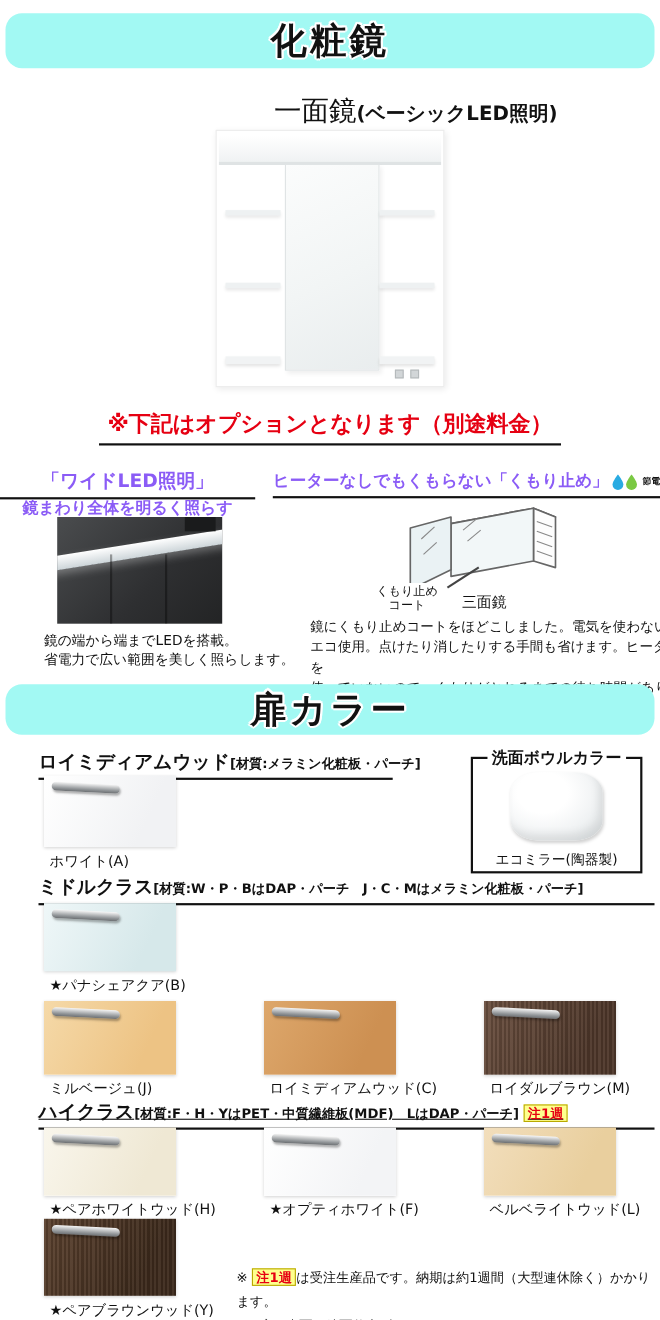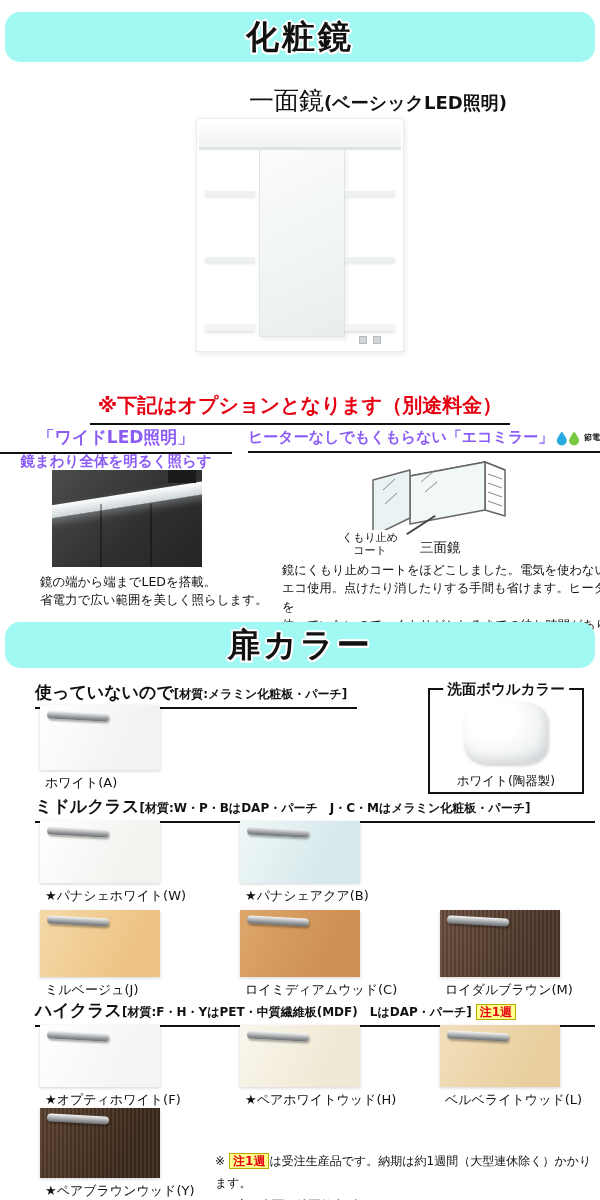--- a/index.html
+++ b/index.html
@@ -25,21 +25,21 @@
   .cab-body{position:absolute;inset:0;background:#fff;border:1px solid #ececec;box-shadow:1px 2px 6px rgba(0,0,0,.09);}
   .cab-top{position:absolute;left:2px;right:2px;top:4px;height:24px;background:linear-gradient(#fff,#f0f2f3);border-bottom:3px solid #dfe3e4;}
   .cab-mirror{position:absolute;left:62px;width:84px;top:30px;bottom:14px;
     background:linear-gradient(155deg,#fbfcfc 0%,#f2f5f5 55%,#e9edee 100%);
     border:1px solid #e0e4e5;box-shadow:2px 3px 4px rgba(0,0,0,.06);}
   .shelf{position:absolute;height:5px;background:#eef1f2;box-shadow:0 2px 3px rgba(0,0,0,.09);}
   .sh-l{left:8px;width:50px;} .sh-r{right:8px;width:50px;}
   .ledge{position:absolute;height:7px;top:205px;background:#f1f3f4;box-shadow:0 2px 3px rgba(0,0,0,.11);}
   .switch{position:absolute;bottom:7px;width:6px;height:6px;background:#d2d6d8;border:1px solid #b5babc;}
   
-  #notice{position:absolute;top:392px;left:0;width:100%;text-align:center;}
+  #notice{position:absolute;top:372px;left:0;width:100%;text-align:center;}
   #notice span{display:inline-block;color:#e60012;font-size:20px;font-weight:bold;
     border-bottom:2px solid #111;padding:0 8px 4px;}
   
   .pink{color:#8b5cf6;}
   #opt-left-title{position:absolute;left:0;top:426px;width:232px;text-align:center;
     font-size:17px;font-weight:bold;border-bottom:2px solid #111;padding-bottom:3px;}
   #opt-left-sub{position:absolute;left:0;top:452px;width:232px;text-align:center;font-size:14.5px;font-weight:bold;}
   #led-photo{position:absolute;left:52px;top:470px;width:150px;height:97px;overflow:hidden;
     background:linear-gradient(135deg,#4a4c4e,#2e2f31 60%,#232425);}
   .led-bar{position:absolute;left:-14px;top:22px;width:195px;height:13px;transform:rotate(-9deg);
@@ -54,21 +54,21 @@
   #eco-svg{position:absolute;left:355px;top:452px;}
   #eco-label-coat{position:absolute;left:324px;top:531px;width:92px;text-align:center;
     font-size:11px;line-height:1.2;white-space:pre-line;}
   #eco-pointer{position:absolute;left:404px;top:524px;width:34px;height:2px;background:#444;transform:rotate(-33deg);}
   #eco-label-mirror{position:absolute;left:420px;top:539px;font-size:13.5px;font-weight:normal;}
   #opt-right-desc{position:absolute;left:254px;top:561px;width:346px;font-size:12.3px;line-height:1.5;white-space:pre-line;margin-left:28px;}
   
   .cls-header{position:absolute;left:35px;border-bottom:2px solid #111;padding-bottom:3px;font-weight:bold;white-space:nowrap;}
   #std-header{top:681px;width:322px;}
   #mid-header{top:795px;width:560px;}
-  #high-header{top:999px;width:560px;}
+  #high-header{top:999px;width:560px;text-decoration:underline;}
   .cls-name{font-size:17px;}
   .cls-mat{font-size:12px;}
   .badge{background:#ffff8e;border:1.5px solid #b9a900;color:#e60012;font-size:12px;font-weight:bold;padding:0 3px;margin-left:4px;}
   
   #basin-box{position:absolute;left:428px;top:688px;width:152px;height:102px;border:2px solid #111;background:#fff;}
   #basin-title{position:absolute;top:-10px;left:50%;transform:translateX(-50%);background:#fff;
     padding:0 4px;font-size:14.5px;font-weight:bold;white-space:nowrap;}
   #basin-bowl{position:absolute;left:50%;top:12px;transform:translateX(-50%);width:84px;height:62px;
     border-radius:30%;background:radial-gradient(ellipse at 35% 30%,#ffffff 30%,#f2f4f5 60%,#dde2e4 100%);
     box-shadow:inset -4px -6px 8px rgba(0,0,0,.08),1px 2px 3px rgba(0,0,0,.18);}
@@ -124,21 +124,21 @@
 <div id="led-photo">
   <div class="led-bar"></div>
   <div class="seam" style="left:48px;"></div>
   <div class="seam" style="left:98px;"></div>
   <div class="arm"></div>
 </div>
 <div id="opt-left-caption">鏡の端から端までLEDを搭載。
 省電力で広い範囲を美しく照らします。</div>
 
 <div id="opt-right-title">
-  <span class="pink">ヒーターなしでもくもらない「エコミラー」</span>
+  <span class="pink">ヒーターなしでもくもらない「くもり止め」</span>
   <svg width="30" height="18" viewBox="0 0 30 18">
     <path d="M7 1C7 1 1 8.5 1 12a6 6 0 0 0 12 0C13 8.5 7 1 7 1Z" fill="#29abe2"></path>
     <path d="M22 1C22 1 16 8.5 16 12a6 6 0 0 0 12 0C28 8.5 22 1 22 1Z" fill="#7ac943"></path>
   </svg>
   <span id="eco-badge-text">節電</span>
 </div>
 <svg id="eco-svg" width="160" height="78" viewBox="0 0 160 78">
   <g fill="#ffffff" stroke="#666" stroke-width="1.5" stroke-linejoin="round">
     <polygon points="55,24 130,10 150,18 75,32"></polygon>
     <polygon points="130,10 150,18 150,64 130,58" fill="#fdfdfd"></polygon>
@@ -162,48 +162,42 @@
 <div id="eco-label-mirror">三面鏡</div>
 <div id="opt-right-desc">鏡にくもり止めコートをほどこしました。電気を使わない、
 エコ使用。点けたり消したりする手間も省けます。ヒーターを
 使っていないので、くもりがとれるまでの待ち時間がありません。</div>
 
 <div class="band" id="band2">
   <span class="band-title">扉カラー</span>
 </div>
 
 <div class="cls-header" id="std-header">
-  <span class="cls-name">使っていないので</span><span class="cls-mat">[材質:メラミン化粧板・パーチ]</span>
+  <span class="cls-name">ロイミディアムウッド</span><span class="cls-mat">[材質:メラミン化粧板・パーチ]</span>
 </div>
 <div class="door-row" id="std-row">
   <div class="door-cell">
     <div class="door tall" style="background: linear-gradient(115deg, rgb(255, 255, 255) 0%, rgb(241, 242, 244) 75%);">
       <div class="handle"></div>
     </div>
     <div class="door-label">ホワイト(A)</div>
   </div>
 </div>
 
 <div id="basin-box">
   <div id="basin-title">洗面ボウルカラー</div>
   <div id="basin-bowl"></div>
-  <div id="basin-label">ホワイト(陶器製)</div>
+  <div id="basin-label">エコミラー(陶器製)</div>
 </div>
 
 <div class="cls-header" id="mid-header">
   <span class="cls-name">ミドルクラス</span><span class="cls-mat">[材質:W・P・BはDAP・パーチ　J・C・Mはメラミン化粧板・パーチ]</span>
 </div>
 <div class="door-row" id="mid-row1">
   <div class="door-cell">
-    <div class="door" style="background: linear-gradient(115deg, rgb(255, 255, 255) 0%, rgb(242, 242, 239) 75%);">
-        <div class="handle"></div>
-      </div>
-    <div class="door-label">★パナシェホワイト(W)</div>
-  </div>
-  <div class="door-cell">
     <div class="door" style="background: linear-gradient(115deg, rgb(239, 247, 248) 0%, rgb(214, 232, 234) 75%);">
         <div class="handle"></div>
       </div>
     <div class="door-label">★パナシェアクア(B)</div>
   </div>
 </div>
 <div class="door-row" id="mid-row2">
   <div class="door-cell">
     <div class="door tall2" style="background: linear-gradient(115deg, rgb(245, 217, 168) 0%, rgb(237, 195, 132) 75%);">
         <div class="handle"></div>
@@ -222,30 +216,30 @@
       </div>
     <div class="door-label">ロイダルブラウン(M)</div>
   </div>
 </div>
 
 <div class="cls-header" id="high-header">
   <span class="cls-name">ハイクラス</span><span class="cls-mat">[材質:F・H・YはPET・中質繊維板(MDF)　LはDAP・パーチ]</span><span class="badge">注1週</span>
 </div>
 <div class="door-row" id="high-row1">
   <div class="door-cell">
+    <div class="door" style="background: linear-gradient(115deg, rgb(249, 246, 236) 0%, rgb(239, 232, 212) 75%);">
+        <div class="handle"></div>
+      </div>
+    <div class="door-label">★ペアホワイトウッド(H)</div>
+  </div>
+  <div class="door-cell">
     <div class="door" style="background: linear-gradient(115deg, rgb(255, 255, 255) 0%, rgb(243, 244, 246) 75%);">
         <div class="handle"></div>
       </div>
     <div class="door-label">★オプティホワイト(F)</div>
-  </div>
-  <div class="door-cell">
-    <div class="door" style="background: linear-gradient(115deg, rgb(249, 246, 236) 0%, rgb(239, 232, 212) 75%);">
-        <div class="handle"></div>
-      </div>
-    <div class="door-label">★ペアホワイトウッド(H)</div>
   </div>
   <div class="door-cell">
     <div class="door" style="background: linear-gradient(115deg, rgb(242, 222, 188) 0%, rgb(233, 207, 158) 75%);">
         <div class="handle"></div>
       </div>
     <div class="door-label">ベルベライトウッド(L)</div>
   </div>
 </div>
 <div class="door-row" id="high-row2">
   <div class="door-cell">

